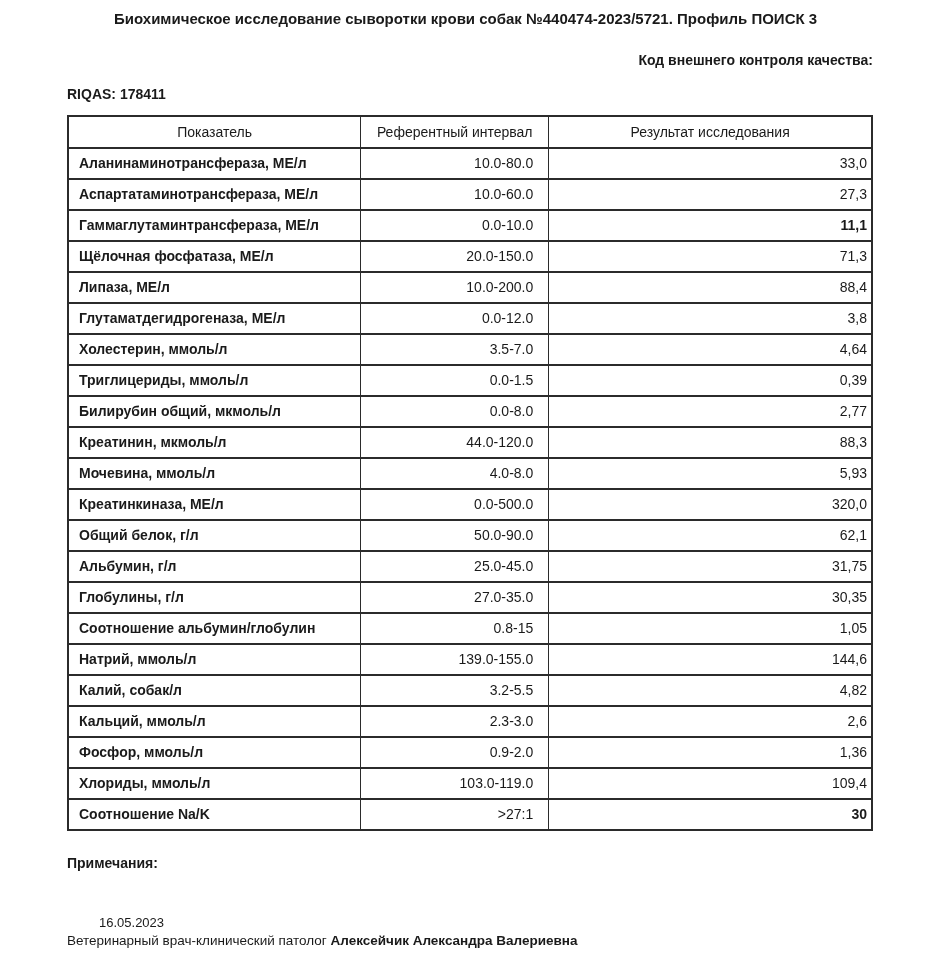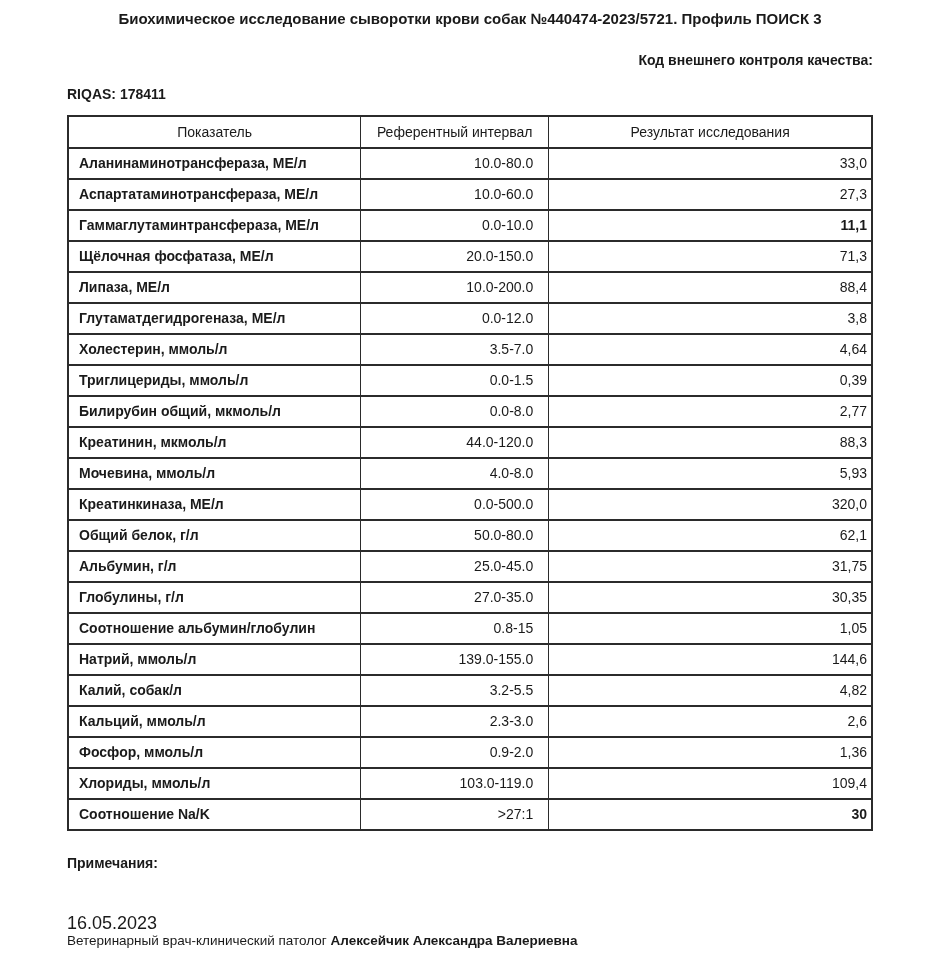--- a/index.html
+++ b/index.html
@@ -18,21 +18,20 @@
     box-sizing: border-box;
     width: 934px;
     padding: 8px 61px 0 67px;
   }
   .title {
     margin: 0 auto;
     max-width: 712px;
     font-size: 15px;
     line-height: 22px;
     font-weight: bold;
-    text-align: center;
   }
   .qc-label {
     margin-top: 22px;
     font-size: 14px;
     line-height: 16px;
     font-weight: bold;
     text-align: right;
   }
   .qc-code {
     margin-top: 18px;
@@ -83,22 +82,23 @@
   }
   .bold { font-weight: bold; }
   .notes-label {
     margin-top: 24px;
     font-size: 14px;
     line-height: 17px;
     font-weight: bold;
   }
   .report-date {
     margin-top: 43px;
-    font-size: 18px;
-    line-height: 16px;
+    font-size: 13px;
+    line-height: 16px;
+    margin-left: 32px;
   }
   .doctor-line {
     margin-top: 2px;
     font-size: 13.5px;
     line-height: 16px;
   }
 </style>
 </head>
 <body>
 
@@ -179,21 +179,21 @@
         <td class="c-range">4.0-8.0</td>
         <td class="c-result">5,93</td>
       </tr>
         <tr>
         <td class="c-name">Креатинкиназа, МЕ/л</td>
         <td class="c-range">0.0-500.0</td>
         <td class="c-result">320,0</td>
       </tr>
         <tr>
         <td class="c-name">Общий белок, г/л</td>
-        <td class="c-range">50.0-80.0</td>
+        <td class="c-range">50.0-90.0</td>
         <td class="c-result">62,1</td>
       </tr>
         <tr>
         <td class="c-name">Альбумин, г/л</td>
         <td class="c-range">25.0-45.0</td>
         <td class="c-result">31,75</td>
       </tr>
         <tr>
         <td class="c-name">Глобулины, г/л</td>
         <td class="c-range">27.0-35.0</td>

